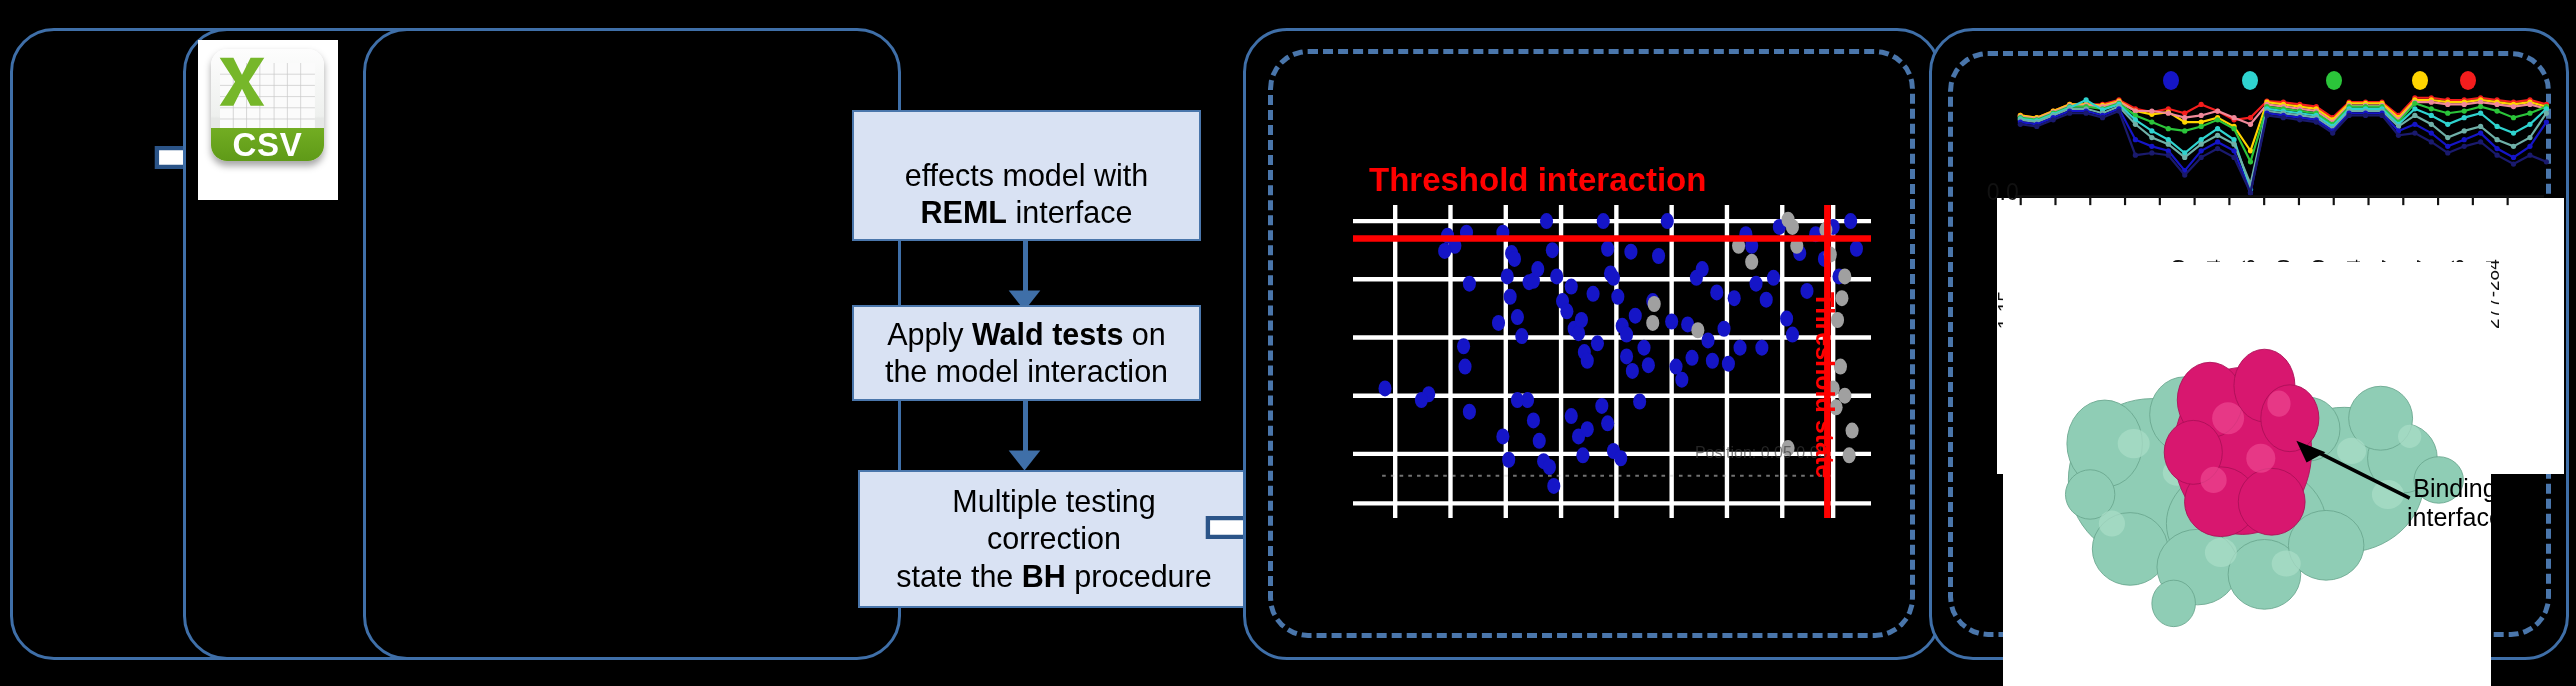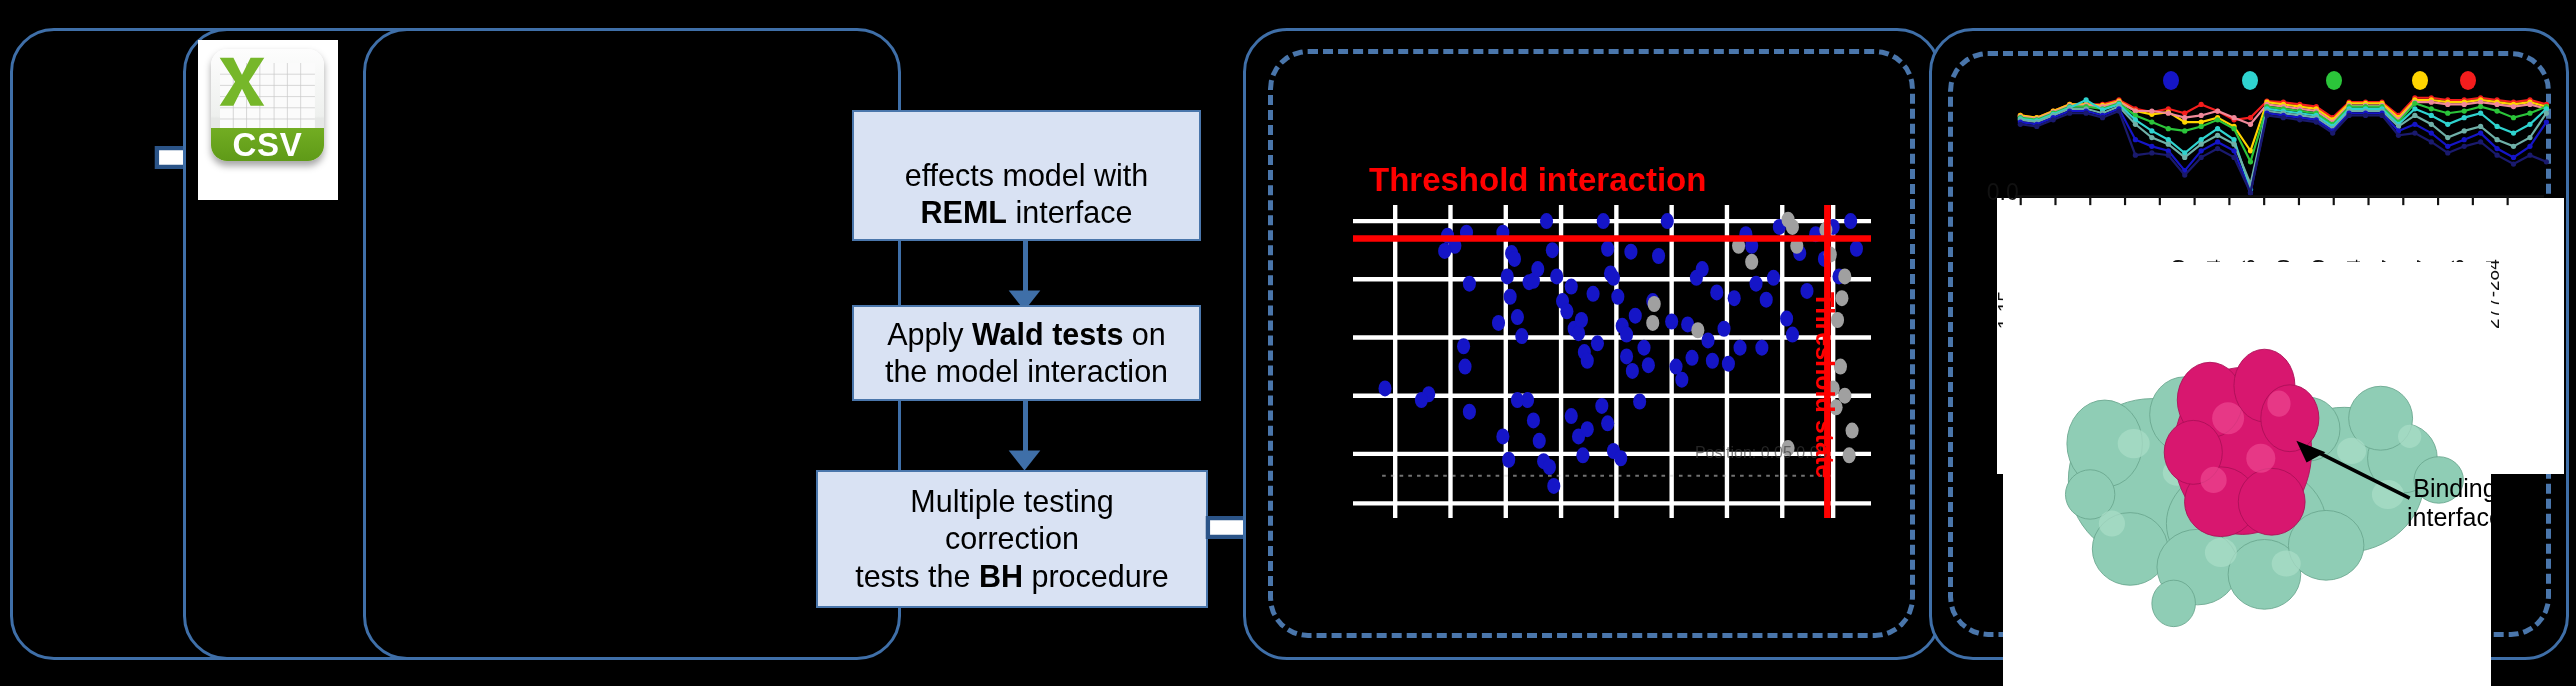--- a/index.html
+++ b/index.html
@@ -112,25 +112,25 @@
     <span>
       <span>Apply </span><b>Wald tests</b><span> on</span><br>
       <span>the model interaction</span>
     </span>
   </div>
   <div class="connector" style="left:1023px;top:401px;height:65px;"></div>
   <svg class="arrow" style="left:1007px;top:449px;width:35px;height:23px;" viewBox="0 0 48 32">
     <polygon points="2,2 46,2 24,30" fill="#3f6fa8"></polygon>
   </svg>
 
-  <div class="flowbox" style="left:816px;top:470px;width:392px;height:138px;text-align:center;">
+  <div class="flowbox" style="left:858px;top:470px;width:392px;height:138px;text-align:center;">
     <span>
       <span>Multiple testing</span><br>
       <span>correction</span><br>
-      <span>tests the </span><b>BH</b><span> procedure</span>
+      <span>state the </span><b>BH</b><span> procedure</span>
     </span>
   </div>
 
   <svg class="arrow" style="left:1205px;top:502px;width:87px;height:51px;" viewBox="0 0 120 70">
     <polygon points="4,22 78,22 78,6 116,35 78,64 78,48 4,48" fill="#ffffff" stroke="#2b5488" stroke-width="6"></polygon>
   </svg>
 
   <div class="panel" style="left:1243px;top:28px;width:698px;height:632px;"></div>
   <div class="panel-dash" style="left:1268px;top:49px;width:647px;height:589px;"></div>
 

